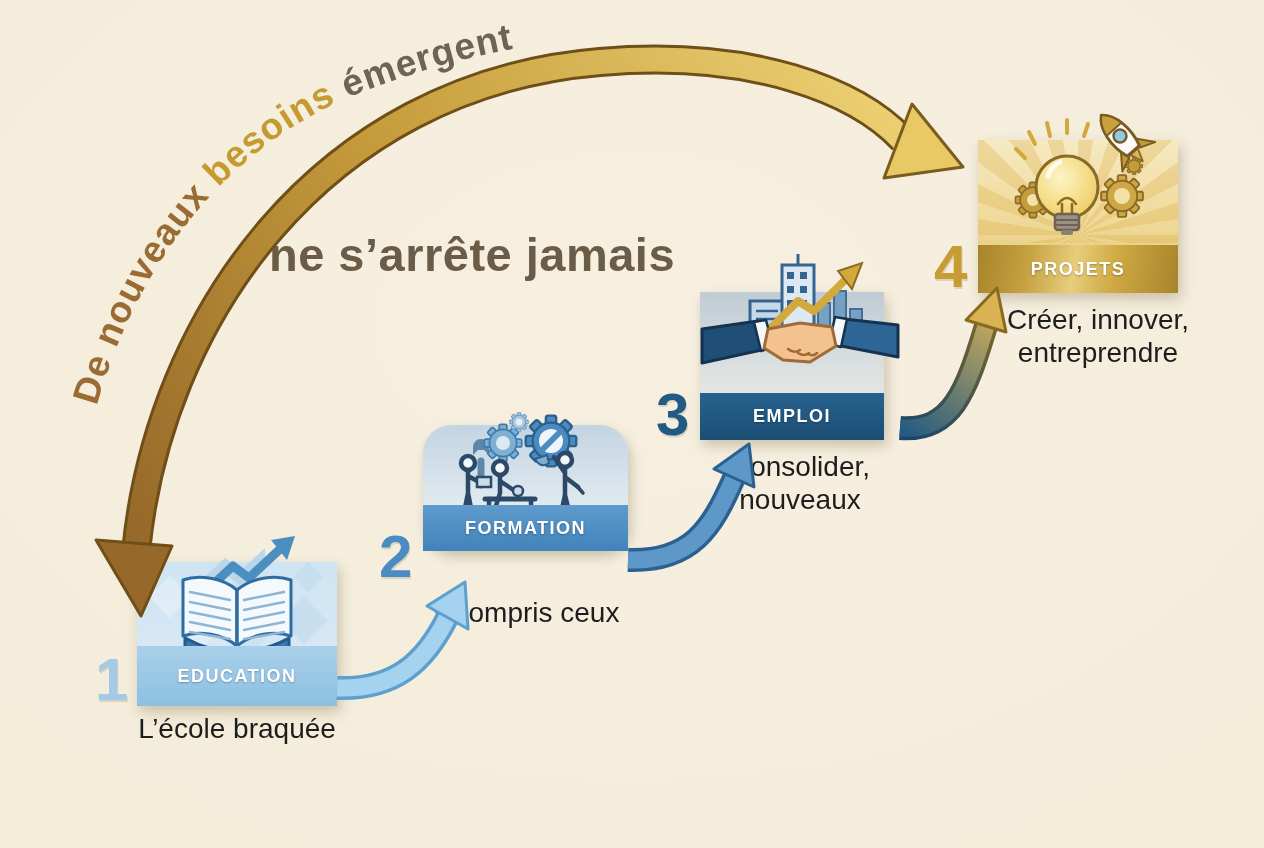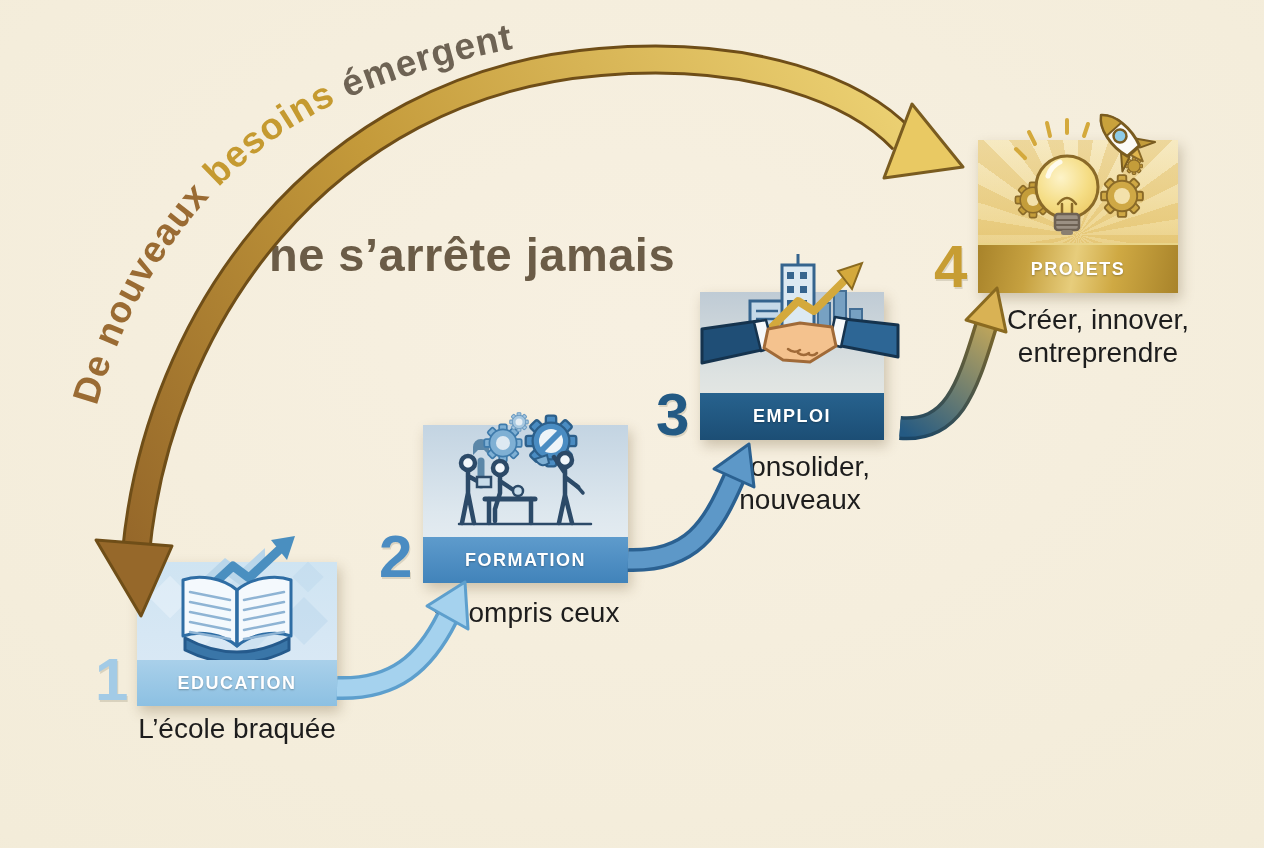--- a/index.html
+++ b/index.html
@@ -17,37 +17,37 @@
   .num{
     position:absolute;z-index:4;font-weight:bold;font-size:60px;line-height:1;
     text-shadow:1px 2px 0 rgba(70,60,30,.15);
   }
   .n1{left:95px;top:650px;color:#a3cbe6;}
   .n2{left:379px;top:527px;color:#4a8cc2;}
   .n3{left:656px;top:385px;color:#235a84;}
   .n4{left:934px;top:237px;color:#c79d33;}
   .tile{position:absolute;z-index:2;box-shadow:3px 6px 12px rgba(96,74,40,.28);}
   .t1{left:137px;top:562px;width:200px;height:144px;background:linear-gradient(180deg,#cfe4f2,#ddeaf6);}
-  .t2{left:423px;top:425px;width:205px;height:158px;background:linear-gradient(180deg,#c3d4e2 0%,#dde7ee 55%,#eef2f4 100%);}
+  .t2{left:423px;top:425px;width:205px;height:126px;background:linear-gradient(180deg,#c3d4e2 0%,#dde7ee 55%,#eef2f4 100%);border-radius:28px;}
   .t3{left:700px;top:292px;width:184px;height:148px;background:linear-gradient(180deg,#bfcbd5 0%,#dde2e1 55%,#efeee7 100%);}
   .t4{left:978px;top:140px;width:200px;height:153px;
       background:
         repeating-conic-gradient(from -90deg at 50% 62%, rgba(224,188,100,.40) 0deg 9deg, rgba(250,240,210,.10) 9deg 18deg),
         linear-gradient(180deg,#f6e9c0 0%,#eed691 55%,#ddbb62 100%);}
   .icon{position:absolute;left:0;overflow:visible;}
   .i1{top:-42px;width:200px;height:140px;}
   .i2{top:-44px;width:205px;height:156px;}
   .i3{top:-47px;width:200px;height:148px;}
   .i4{top:-48px;width:200px;height:153px;}
   .band{
     position:absolute;left:0;bottom:0;width:100%;display:flex;align-items:center;justify-content:center;
     color:#ffffff;font-weight:bold;font-size:18px;letter-spacing:1.5px;
     text-shadow:0 1px 2px rgba(0,0,0,.28);
   }
-  .b1{height:46px;background:linear-gradient(180deg,#a9d0ea,#8cc0e2);text-align:right;}
+  .b1{height:60px;background:linear-gradient(180deg,#a9d0ea,#8cc0e2);text-align:right;}
   .b2{height:46px;background:linear-gradient(180deg,#5e9bcc,#4183ba);}
   .b3{height:47px;background:linear-gradient(180deg,#27628e,#1c4e75);}
   .b4{height:48px;background:linear-gradient(100deg,#a8832a 0%,#c6a140 25%,#e7cd7c 48%,#cfa943 68%,#a8832a 100%);
       border-top:2px solid #e9d488;}
   .caption{
     position:absolute;z-index:3;text-align:center;color:#1d1d1d;
     font-size:28px;line-height:1.18;
   }
   .c1{left:117px;top:712px;width:240px;}
   .c2{left:404px;top:596px;width:240px;}

